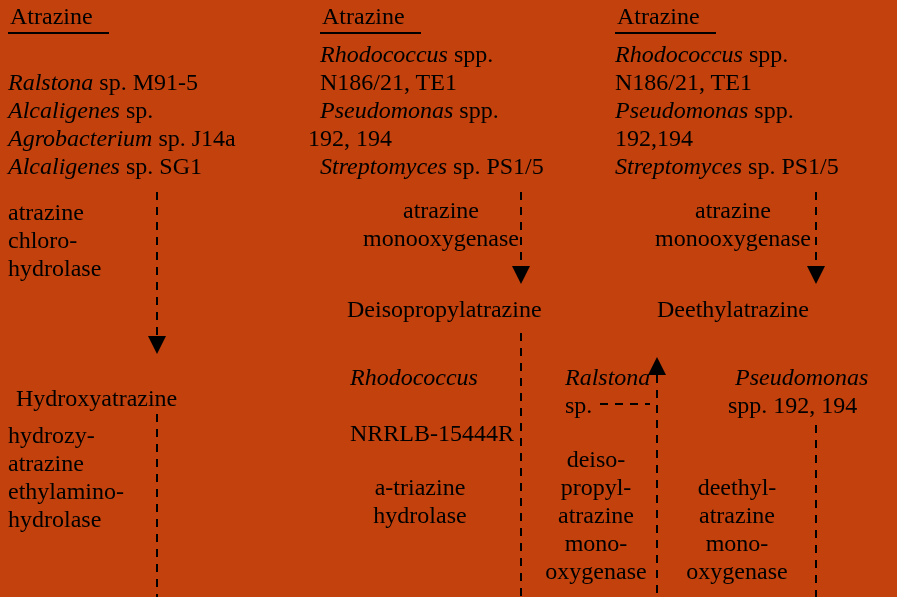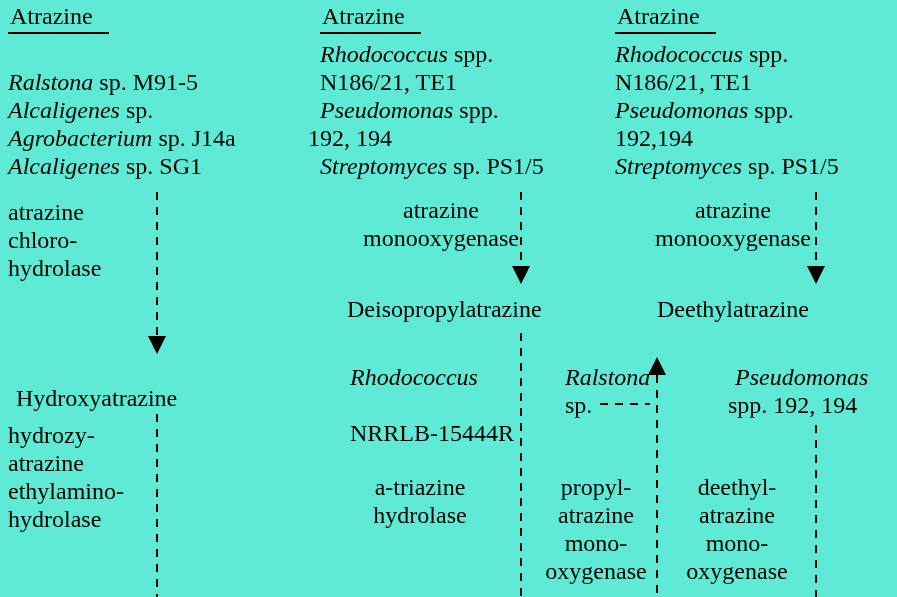--- a/index.html
+++ b/index.html
@@ -1,16 +1,16 @@
 <!DOCTYPE html>
 <html><head>
 <meta charset="utf-8">
 <style>
   html,body{margin:0;padding:0;background:#fff;}
-  #canvas{position:relative;width:897px;height:597px;background:#5eead4;color:#000;
+  #canvas{position:relative;width:897px;height:597px;background:#c2410c;color:#000;
           font-family:"Liberation Serif","DejaVu Serif",serif;font-size:24px;line-height:28px;overflow:hidden;}
   .t{position:absolute;white-space:nowrap;}
   .c{text-align:center;}
   .i{font-style:italic;}
   .u{display:inline-block;border-bottom:2px solid #000;padding:0 16px 2px 2px;}
   .vd{position:absolute;width:2px;background:repeating-linear-gradient(to bottom,#000 0,#000 8px,transparent 8px,transparent 15px);}
   .hd{position:absolute;height:2px;background:repeating-linear-gradient(to right,#000 0,#000 8px,transparent 8px,transparent 15px);}
   .ad{position:absolute;width:0;height:0;border-left:9px solid transparent;border-right:9px solid transparent;border-top:18px solid #000;}
   .au{position:absolute;width:0;height:0;border-left:9px solid transparent;border-right:9px solid transparent;border-bottom:18px solid #000;}
 </style>
@@ -88,20 +88,21 @@
 
   <div class="vd" style="left:520px;top:333px;height:264px"></div>
 
   <div class="t i" style="left:565px;top:363px">Ralstona</div>
   <div class="t" style="left:565px;top:391px">sp.</div>
 
   <div class="hd" style="left:600px;top:403px;width:50px"></div>
   <div class="au" style="left:648px;top:357px"></div>
   <div class="vd" style="left:656px;top:375px;height:222px"></div>
 
+  <div class="t c" style="left:526px;top:445px;width:140px">deiso-</div>
   <div class="t c" style="left:526px;top:473px;width:140px">propyl-</div>
   <div class="t c" style="left:526px;top:501px;width:140px">atrazine</div>
   <div class="t c" style="left:526px;top:529px;width:140px">mono-</div>
   <div class="t c" style="left:526px;top:557px;width:140px">oxygenase</div>
 
   <div class="t" style="left:615px;top:2px">
     <span class="u">Atrazine</span>
   </div>
 
   <div class="t" style="left:615px;top:40px">

